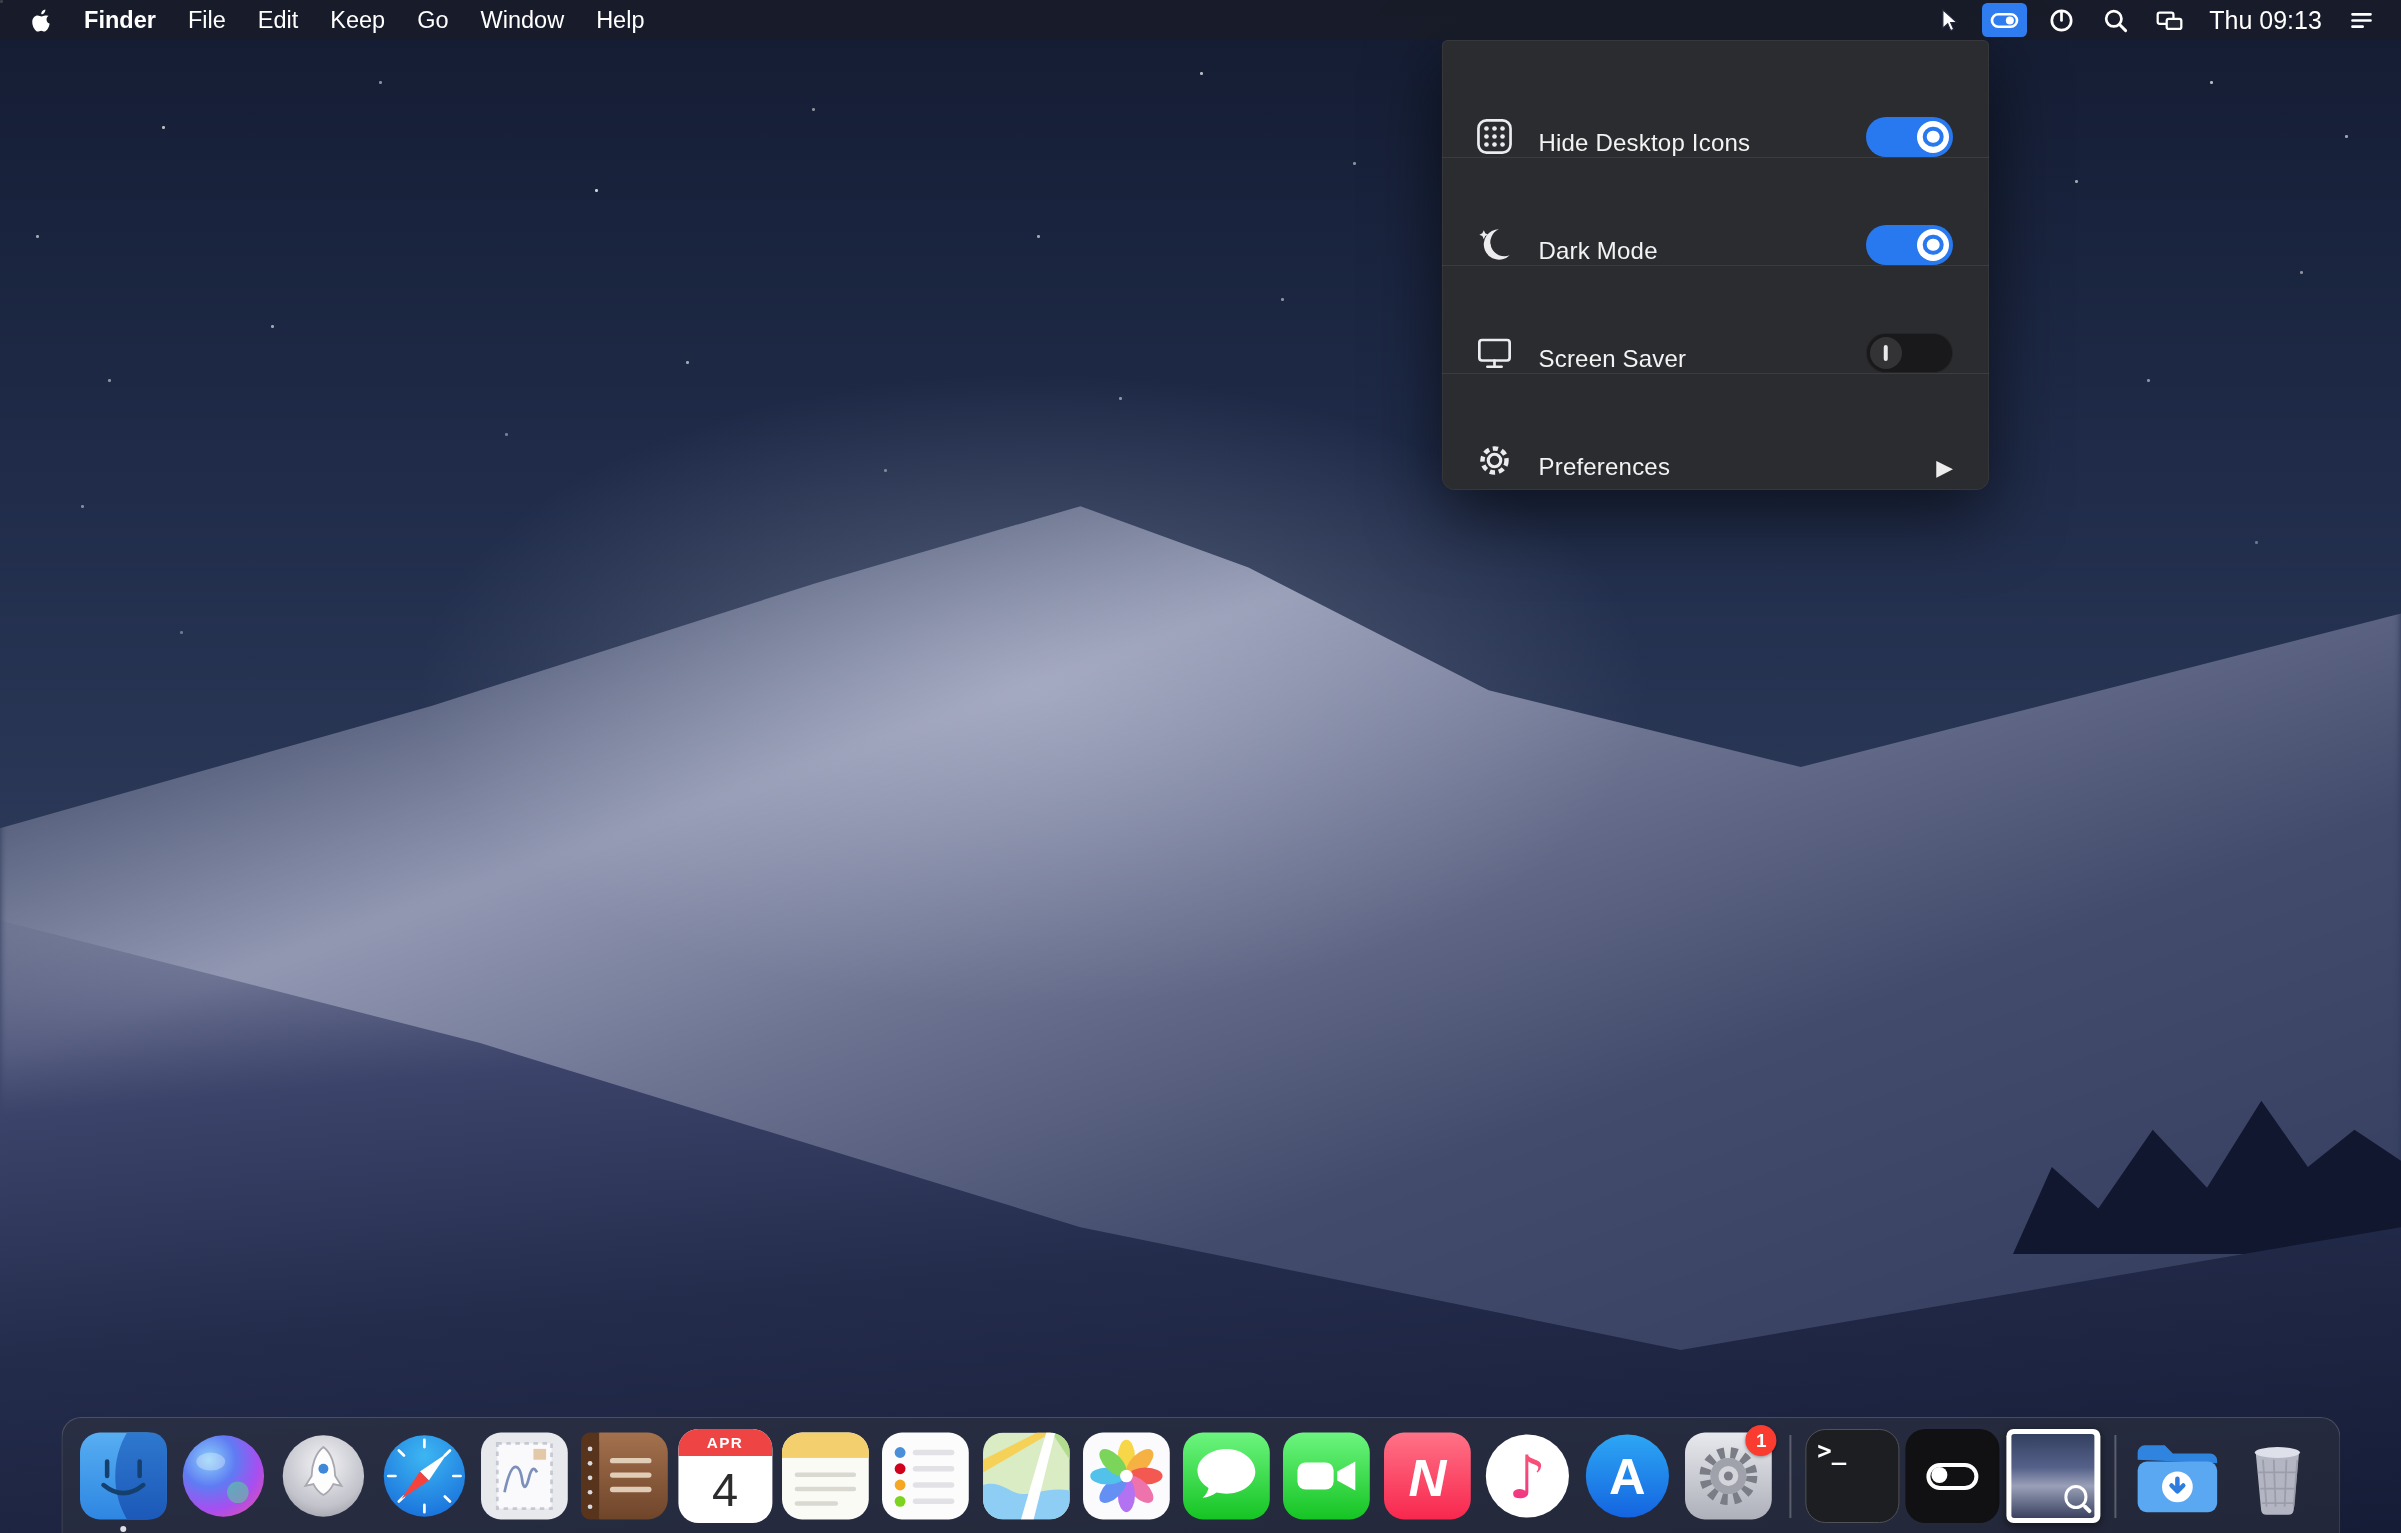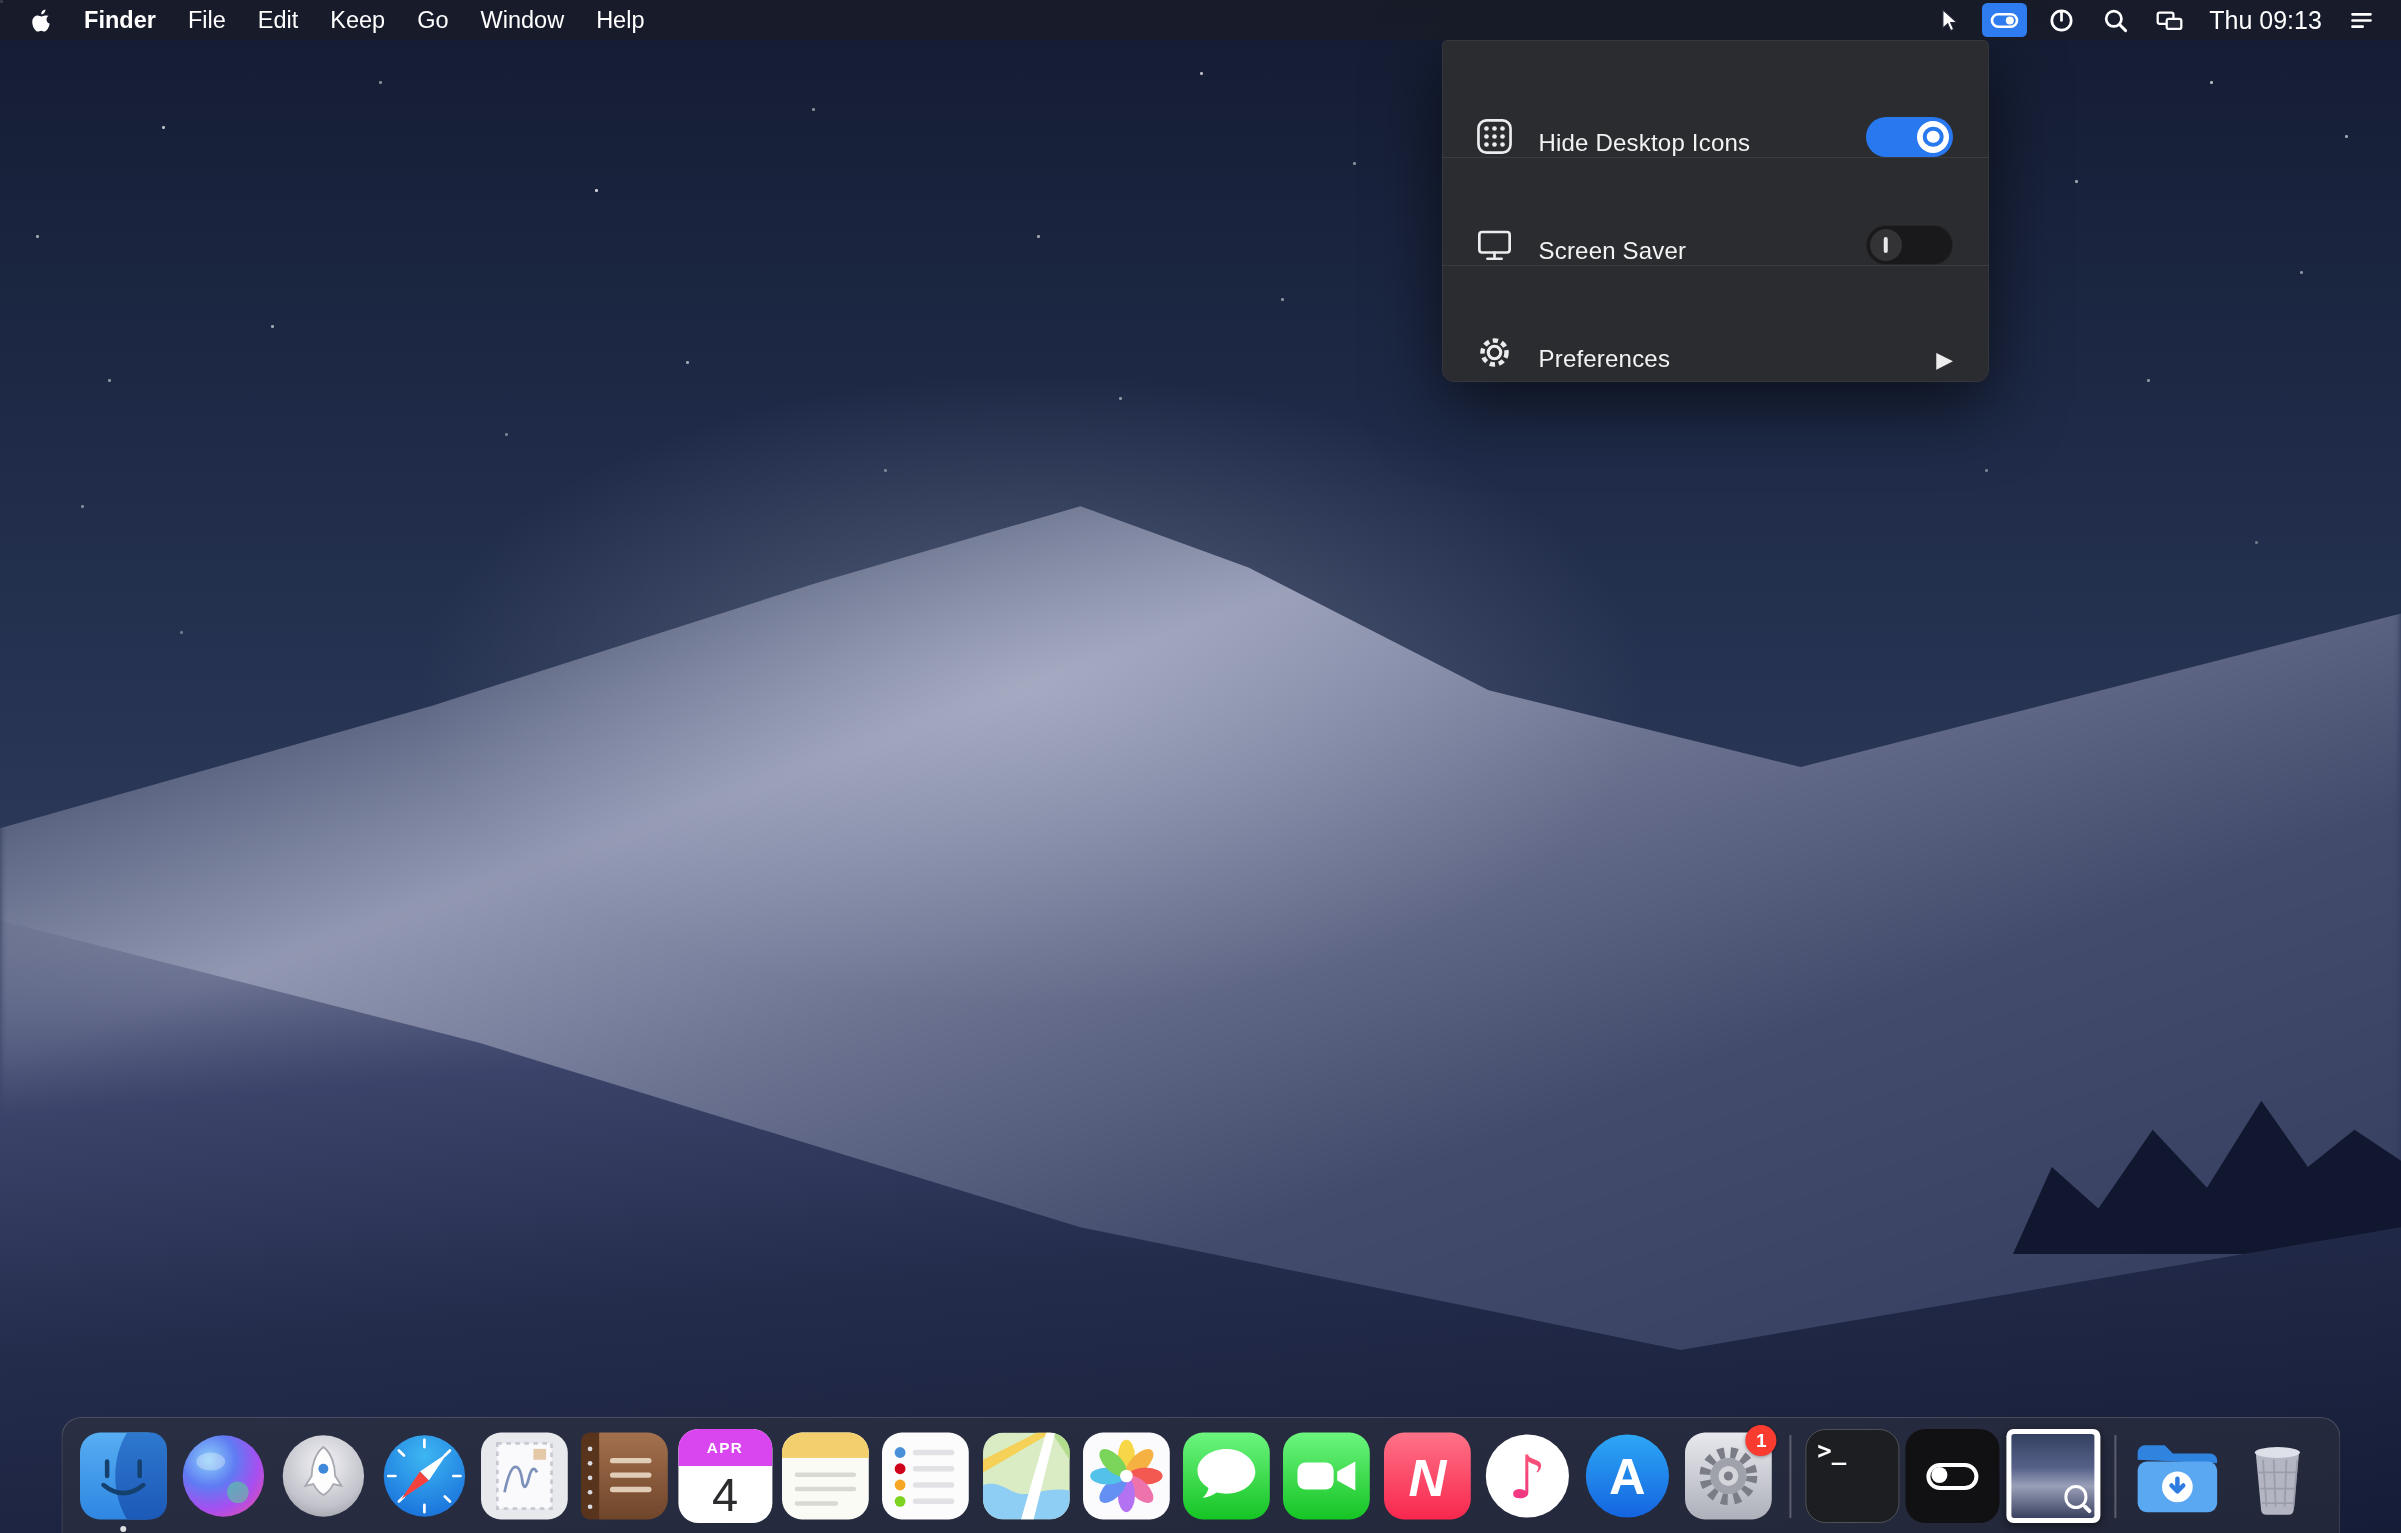--- a/index.html
+++ b/index.html
@@ -84,21 +84,21 @@
   .dock-icon{width:94px;height:94px;position:relative;flex:none;cursor:pointer}
   .dock-icon svg{width:100%;height:100%;display:block}
   .dock-sep{width:1.8px;height:83px;background:rgba(255,255,255,.25);margin:0 8px;flex:none}
   .run-dot{position:absolute;left:50%;transform:translateX(-50%);bottom:-9px;width:6.3px;height:6.3px;
     border-radius:50%;background:rgba(255,255,255,.85)}
   .badge{position:absolute;top:-3.6px;right:-1.8px;width:31px;height:31px;border-radius:50%;background:#fa3b30;
     color:#fff;font-size:19px;font-weight:bold;display:flex;align-items:center;justify-content:center;z-index:2;
     box-shadow:0 0.9px 3.6px rgba(0,0,0,.4)}
 
   .calendar{background:#fff;border-radius:20px;overflow:hidden;display:flex;flex-direction:column;height:94px}
-  .cal-head{height:37px;background:#d946ef;color:#fff;font-size:15.3px;font-weight:bold;display:flex;
+  .cal-head{height:27px;background:#ef4444;color:#fff;font-size:15.3px;font-weight:bold;display:flex;
     align-items:center;justify-content:center;letter-spacing:1.4px}
   .cal-day{flex:1;display:flex;align-items:center;justify-content:center;font-size:47px;color:#2c2c2e;font-weight:300}
 
   .terminal{background:#1d1e21;border-radius:20px;border:1.8px solid #515258;padding:7.2px 10.8px;color:#fff;
     font-family:"DejaVu Sans Mono",monospace;font-size:24px;font-weight:bold;height:94px}
 
   .oneswitch{background:#111113;border-radius:20px;display:flex;align-items:center;justify-content:center;height:94px}
   .os-pill{width:52px;height:27px;border:4.5px solid #fff;border-radius:13.5px;position:relative}
   .os-pill::after{content:"";position:absolute;left:0.9px;top:0.9px;width:16px;height:16px;background:#fff;border-radius:50%}
 
@@ -189,20 +189,31 @@
       <circle cx="14" cy="32" r="2.6" fill="#ececee"></circle>
         <circle cx="23" cy="32" r="2.6" fill="#ececee"></circle>
         <circle cx="32" cy="32" r="2.6" fill="#ececee"></circle>
     </svg>
     <span class="p-label">Hide Desktop Icons</span>
     <span class="toggle on">
         <span class="knob"></span>
       </span>
   </div>
 
+  <div class="panel-row">
+    <svg class="p-icon" viewBox="0 0 46 46">
+      <path d="M28 6a17 17 0 1 0 12 29A15 15 0 0 1 28 6z" fill="#ececee"></path>
+      <path d="M11 7l1.6 3.4L16 12l-3.4 1.6L11 17l-1.6-3.4L6 12l3.4-1.6z" fill="#ececee"></path>
+      <circle cx="17" cy="24" r="1.8" fill="#ececee"></circle>
+    </svg>
+    <span class="p-label">Dark Mode</span>
+    <span class="toggle on">
+        <span class="knob"></span>
+      </span>
+  </div>
 
 
   <div class="panel-row">
     <svg class="p-icon" viewBox="0 0 46 46">
       <rect x="6" y="9" width="34" height="23" rx="3" fill="none" stroke="#ececee" stroke-width="3"></rect>
       <path d="M23 32v5M15 39h16" stroke="#ececee" stroke-width="3" stroke-linecap="round"></path>
     </svg>
     <span class="p-label">Screen Saver</span>
     <span class="toggle off">
         <span class="knob"></span>

